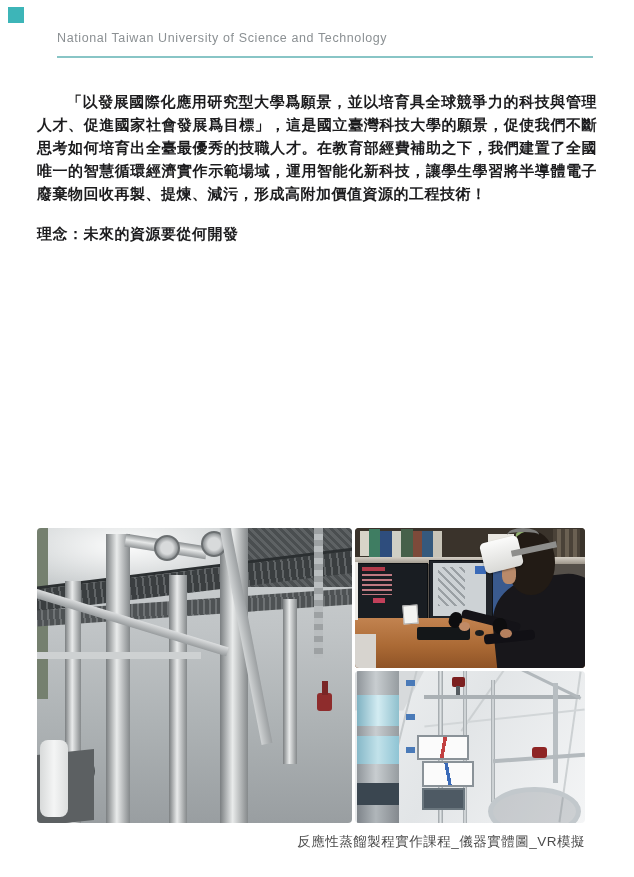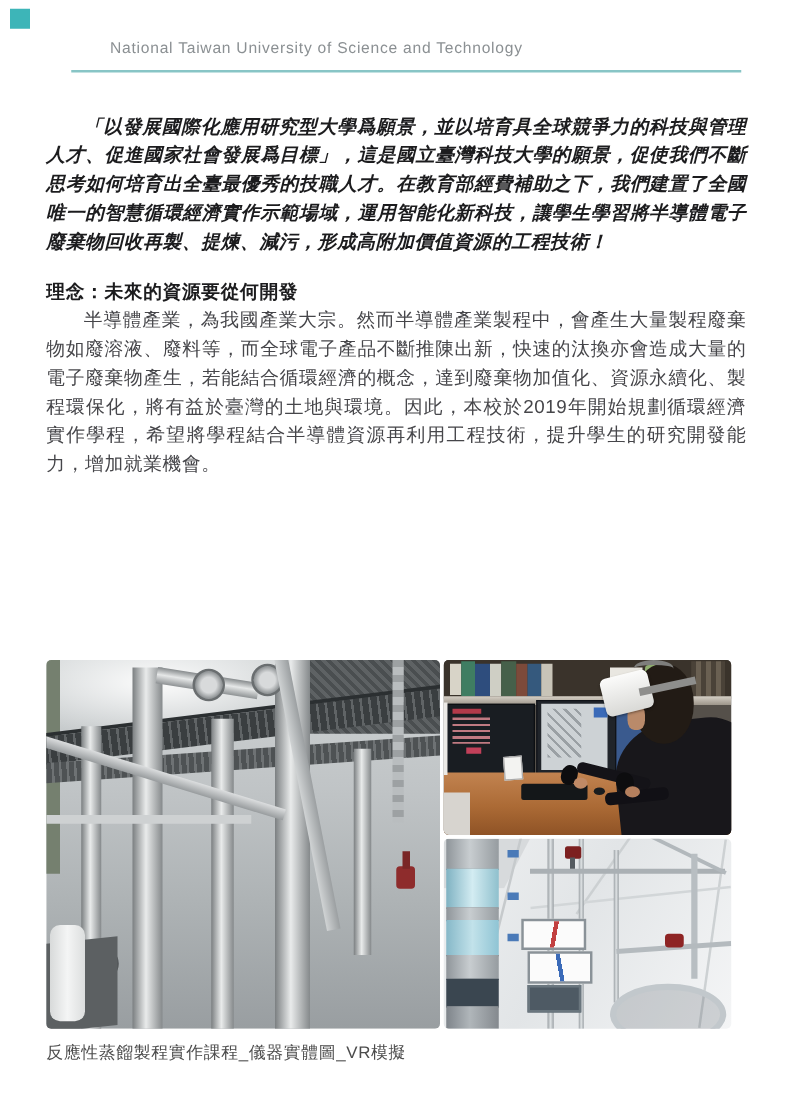--- a/index.html
+++ b/index.html
@@ -1,58 +1,57 @@
 <!DOCTYPE html>
 <html><head>
 <meta charset="utf-8">
 <style>
   html,body{margin:0;padding:0;background:#ffffff;}
   .page{position:relative;width:634px;height:877px;background:#ffffff;overflow:hidden;
         font-family:"Liberation Sans","DejaVu Sans",sans-serif;}
   
   .corner-mark{position:absolute;left:8px;top:7px;width:16px;height:16px;background:#3db5b8;}
-  .uni-name{position:absolute;left:57px;top:31px;font-size:12.5px;letter-spacing:.6px;color:#8b9093;margin-left:31px;}
+  .uni-name{position:absolute;left:57px;top:31px;font-size:12.5px;letter-spacing:.6px;color:#8b9093;}
   .header-rule{position:absolute;left:57px;top:56px;width:536px;height:2px;background:#88c5c6;}
   
   .article{position:absolute;left:37px;top:90px;width:560px;
            font-size:15px;line-height:23px;letter-spacing:.5px;
            text-align:justify;color:#46464a;}
   .article p{margin:0 0 17px 0;text-indent:2em;}
-  .article p.lead{color:#1c1c1e;font-weight:700;font-style:italic;}
+  .article p.lead{color:#1c1c1e;font-weight:700;}
   .article h2{margin:7px 0 0 0;font-size:15px;line-height:23px;color:#1c1c1e;font-weight:700;}
   .article p.after-h{margin-top:0;}
   
   .photo-grid{position:absolute;left:37px;top:528px;width:548px;height:295px;display:flex;gap:3px;}
   .photo{position:relative;overflow:hidden;border-radius:4px;}
   .s{position:absolute;}
   .photo-left{width:315px;height:295px;flex:none;
     background:
       radial-gradient(ellipse 60% 22% at 28% 6%, rgba(255,255,255,.95), rgba(255,255,255,0) 70%),
       linear-gradient(180deg,#cfd3d4 0%,#c0c4c6 35%,#aeb3b5 65%,#999ea1 100%);}
   .pipe{position:absolute;background:linear-gradient(90deg,#7b7f81,#e9ebeb 45%,#85898b);}
   .photo-col{display:flex;flex-direction:column;gap:3px;flex:none;width:230px;}
   .photo-vr{width:230px;height:140px;background:#55504a;}
   .photo-sim{width:230px;height:152px;background:linear-gradient(120deg,#eef0f1 0%,#e2e5e7 45%,#f4f5f6 100%);}
   
-  .caption{position:absolute;left:37px;top:833px;width:548px;
+  .caption{position:absolute;left:37px;top:833px;width:548px;text-align:right;
            font-size:13.5px;letter-spacing:.5px;color:#4c4c4c;}
 </style>
 </head>
 <body>
 
 <div class="page">
 
   <div class="corner-mark"></div>
   <div class="uni-name">National Taiwan University of Science and Technology</div>
   <div class="header-rule"></div>
 
   <div class="article">
     <p class="lead">「以發展國際化應用研究型大學爲願景，並以培育具全球競爭力的科技與管理人才、促進國家社會發展爲目標」，這是國立臺灣科技大學的願景，促使我們不斷思考如何培育出全臺最優秀的技職人才。在教育部經費補助之下，我們建置了全國唯一的智慧循環經濟實作示範場域，運用智能化新科技，讓學生學習將半導體電子廢棄物回收再製、提煉、減污，形成高附加價值資源的工程技術！</p>
     <h2>理念：未來的資源要從何開發</h2>
-    <p class="after-h">半導體產業，為我國產業大宗。然而半導體產業製程中，會產生大量製程廢棄物如廢溶液、廢料等，而全球電子產品不斷推陳出新，快速的汰換亦會造成大量的電子廢棄物產生，若能結合循環經濟的概念，達到廢棄物加值化、資源永續化、製程環保化，將有益於臺灣的土地與環境。因此，本校於2019年開始規劃循環經濟實作學程，希望將學程結合半導體資源再利用工程技術，提升學生的研究開發能力，增加就業機會。</p>
   </div>
 
   <div class="photo-grid">
 
     <div class="photo photo-left">
       <div class="s" style="right:0;top:0;width:40%;height:20%;background:repeating-linear-gradient(45deg,#4a4e50 0 3px,#5e6264 3px 6px);"></div>
       <div class="s" style="left:0;top:0;width:3.5%;height:58%;background:#75806f;"></div>
       <div class="s" style="left:-6%;top:13%;width:118%;height:22px;background:repeating-linear-gradient(90deg,#3a3e40 0 5px,#606466 5px 7px);border-top:3px solid #2b2f31;transform:rotate(-7deg);"></div>
       <div class="s" style="left:-2%;top:24%;width:108%;height:16px;background:repeating-linear-gradient(90deg,#4e5254 0 4px,#6e7274 4px 6px);transform:rotate(-4deg);"></div>
       <div class="pipe" style="left:9%;top:18%;width:16px;height:82%;"></div>

